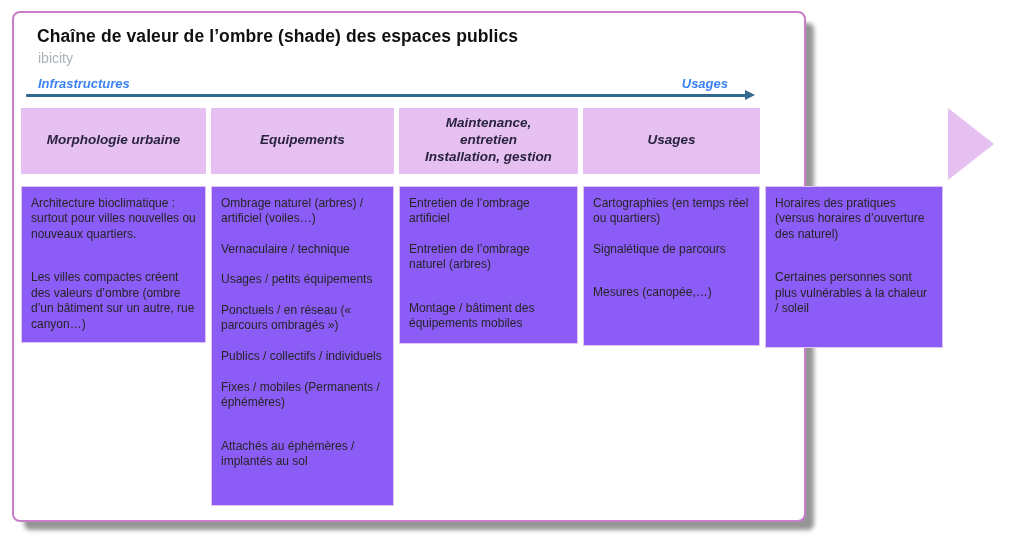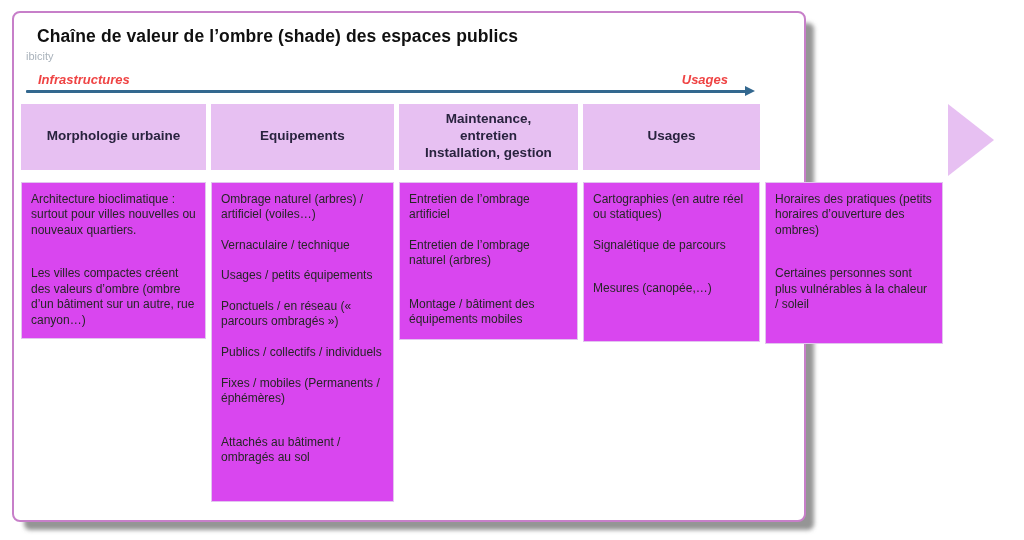--- a/index.html
+++ b/index.html
@@ -12,37 +12,37 @@
   }
   *{box-sizing:border-box;margin:0;padding:0;}
   html,body{width:1024px;height:540px;background:#ffffff;overflow:hidden;
     font-family:"Liberation Sans",sans-serif;}
   .card{
     position:absolute;left:12px;top:11px;width:794px;height:511px;
     background:#fff;border:2px solid var(--frame-border);border-radius:8px;
     box-shadow:10px 10px 4px -2px rgba(130,130,130,.85);
   }
   .title{margin:13px 24px 0 23px;font-size:17.5px;font-weight:bold;color:#101010;letter-spacing:.1px;}
-  .brand{margin:3px 0 0 12px;font-size:11px;color:var(--brand-text);}
+  .brand{margin:3px 0 0 24px;font-size:14px;color:var(--brand-text);}
   .axis{margin:10px 12px 0 12px;}
   .axis-labels{display:flex;justify-content:space-between;align-items:flex-end;
-    padding:0 64px 3px 12px;font-size:13px;font-style:italic;font-weight:bold;color:#ef4444;}
+    padding:0 64px 3px 12px;font-size:13px;font-style:italic;font-weight:bold;color:#3b82f6;}
   .axis-line{position:relative;height:2.5px;background:var(--axis-line);margin-right:46px;border-radius:1px;}
   .axis-line .arrow-head{position:absolute;right:-9px;top:-4.5px;width:0;height:0;
     border-left:10px solid var(--axis-line);border-top:5.5px solid transparent;border-bottom:5.5px solid transparent;}
   .grid{
     margin:11px 2px 0 7px;display:grid;
     grid-template-columns:185px 183px 179px 177px 178px 1fr;
     column-gap:5px;row-gap:6px;align-items:start;
   }
   .hdr{grid-row:1;height:66px;background:var(--header-fill);color:var(--header-text);
     display:flex;align-items:center;justify-content:center;text-align:center;
     font-size:13.5px;font-weight:600;}
-  .hdr span{white-space:pre-line;line-height:1.25;}
-  .box{grid-row:2;background:#d946ef;border:1.5px solid var(--box-border);
+  .hdr span{white-space:pre-line;line-height:1.25;font-style:italic;}
+  .box{grid-row:2;background:#8b5cf6;border:1.5px solid var(--box-border);
     padding:9px 9px;font-size:12px;line-height:1.3;color:#262626;}
   .box p{margin:0 0 15px 0;}
   .box p:last-child{margin-bottom:0;margin-top:28px;}
   .h1{min-height:141px}.h2{min-height:320px}.h3{min-height:158px}.h4{min-height:160px}.h5{min-height:162px}
   .flow-arrow{grid-column:6;grid-row:1;align-self:center;justify-self:start;
     margin-top:0;width:0;height:0;
     border-top:36px solid transparent;border-bottom:36px solid transparent;
     border-left:46px solid var(--header-fill);}
 </style>
 </head>
@@ -87,34 +87,34 @@
       <p>Les villes compactes créent des valeurs d’ombre (ombre d’un bâtiment sur un autre, rue canyon…)</p>
     </div>
 
     <div class="box h2">
       <p>Ombrage naturel (arbres) / artificiel (voiles…)</p>
       <p>Vernaculaire / technique</p>
       <p>Usages / petits équipements</p>
       <p>Ponctuels / en réseau (« parcours ombragés »)</p>
       <p>Publics / collectifs / individuels</p>
       <p>Fixes / mobiles (Permanents / éphémères)</p>
-      <p>Attachés au bâtiment / ombragés au sol</p>
+      <p>Attachés au éphémères / implantés au sol</p>
     </div>
 
     <div class="box h3">
       <p>Entretien de l’ombrage artificiel</p>
       <p>Entretien de l’ombrage naturel (arbres)</p>
       <p>Montage / bâtiment des équipements mobiles</p>
     </div>
 
     <div class="box h4">
-      <p>Cartographies (en autre réel ou statiques)</p>
+      <p>Cartographies (en temps réel ou quartiers)</p>
       <p>Signalétique de parcours</p>
       <p>Mesures (canopée,…)</p>
     </div>
 
     <div class="box h5">
-      <p>Horaires des pratiques (petits horaires d’ouverture des ombres)</p>
+      <p>Horaires des pratiques (versus horaires d’ouverture des naturel)</p>
       <p>Certaines personnes sont plus vulnérables à la chaleur / soleil</p>
     </div>
 
   </div>
 </div>
 
 </body></html>

